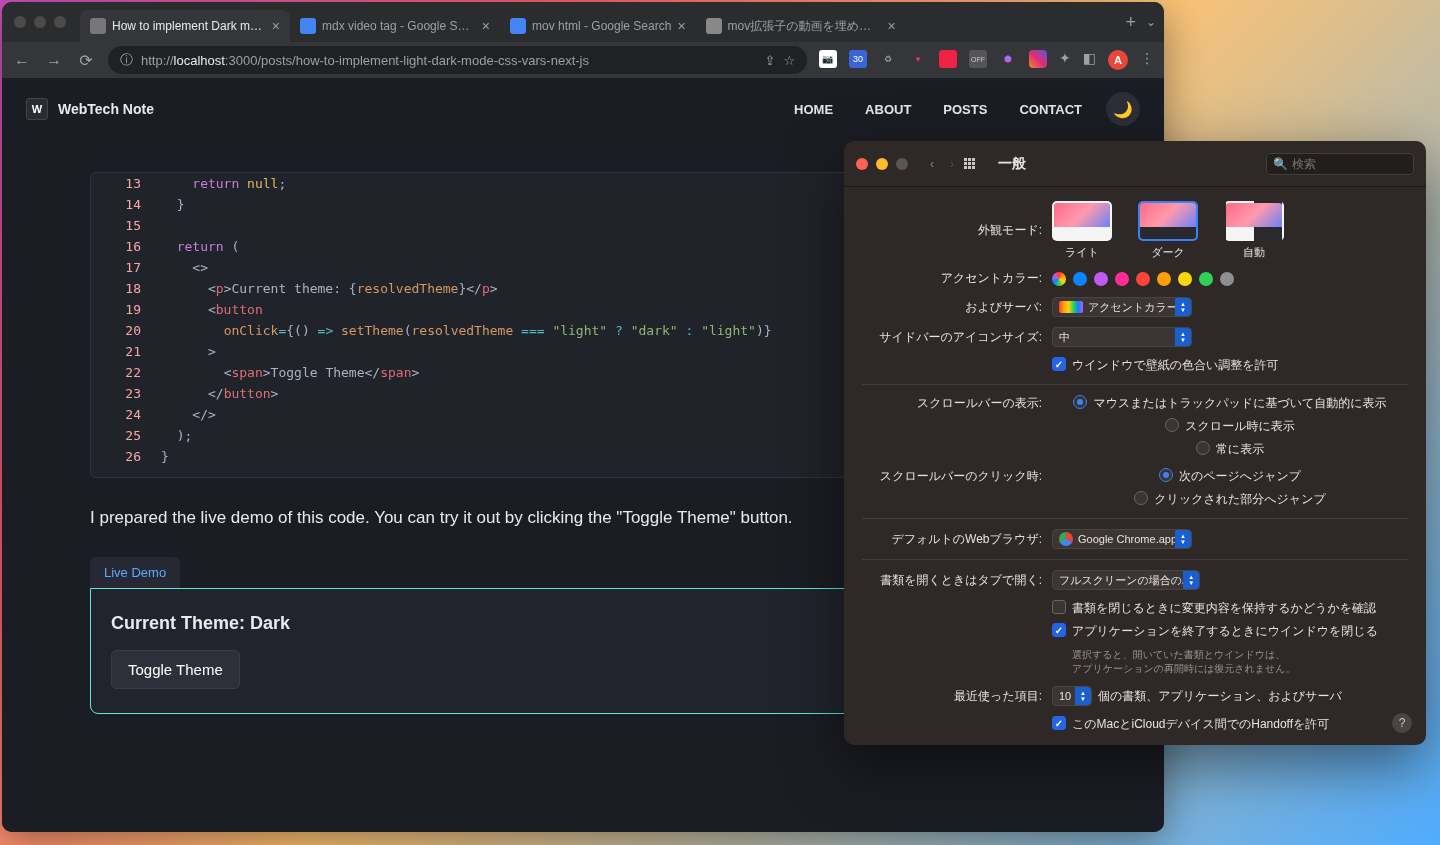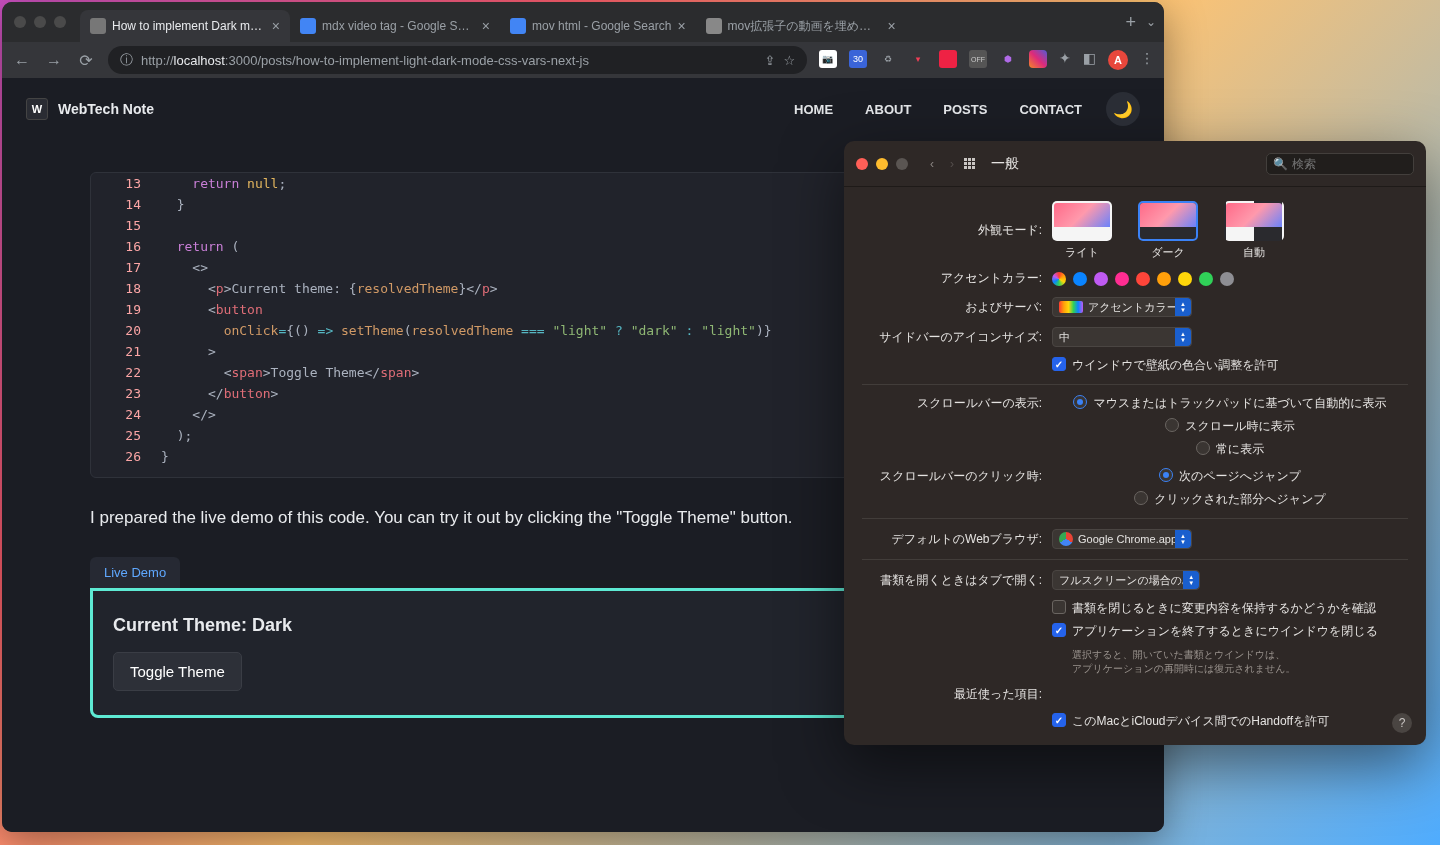--- a/index.html
+++ b/index.html
@@ -111,21 +111,21 @@
 .tok-attr { color:#d19a66; }
 .tok-op { color:#56b6c2; }
 
 .para { font-size:17px; line-height:1.7; margin-top:26px; color:#e8eaed; }
 .live-tab {
   display:inline-block; background:#262933; color:#5fa8ff;
   font-size:13px; padding:8px 14px; border-radius:6px 6px 0 0;
   margin-top:24px; cursor:pointer;
 }
 .demo-box {
-  background:#21242c; border:3px solid #5eead4; border-radius:0 8px 8px 8px;
+  background:#21242c; border:1px solid #5eead4; border-radius:0 8px 8px 8px;
   padding:24px 20px;
 }
 .demo-title { font-size:18px; font-weight:600; margin-bottom:16px; }
 .demo-btn {
   background:#2d3038; color:#fff; border:1px solid #3a3d45;
   padding:10px 16px; font-size:15px; border-radius:5px; cursor:pointer;
 }
 .inline-code {
   font-family:"SF Mono",Menlo,monospace; font-size:13.5px;
   color:#ff8fa3; background:#2a2d36; padding:2px 7px; border-radius:4px;
@@ -142,21 +142,21 @@
 }
 .sp-titlebar {
   height:46px; display:flex; align-items:center; padding:0 12px; gap:10px;
   border-bottom:1px solid #1e1a18;
 }
 .sp-tl { display:flex; gap:8px; }
 .sp-dot { width:12px;height:12px;border-radius:50%; }
 .sp-nav { display:flex; gap:16px; margin-left:12px; color:#8a8582; }
 .sp-grid-icon { display:grid; grid-template-columns:repeat(3,3px); grid-template-rows:repeat(3,3px); gap:1px; }
 .sp-grid-icon div { background:#cac6c3; }
-.sp-title { font-size:14px; font-weight:400; margin-left:6px; }
+.sp-title { font-size:14px; font-weight:700; margin-left:13px; }
 .sp-search {
   margin-left:auto; width:148px; height:22px; background:#211e1c;
   border:1px solid #433f3c; border-radius:5px;
   display:flex; align-items:center; padding:0 6px; gap:4px; color:#7a7470;
 }
 .sp-search input { background:transparent;border:none;outline:none;color:#cac6c3;font-size:12px;width:100%; }
 
 .sp-body { padding: 14px 18px; }
 .sp-row { display:flex; align-items:center; margin-bottom:10px; }
 .sp-label { width:190px; text-align:right; padding-right:10px; color:#e5e3e1; font-size:12px; }
@@ -469,20 +469,27 @@
           <span class="check-box checked"></span>
           <span>アプリケーションを終了するときにウインドウを閉じる</span>
         </label>
         <div class="sp-hint" style="white-space:pre-line;">選択すると、開いていた書類とウインドウは、
 アプリケーションの再開時には復元されません。</div>
       </div>
     </div>
 
     <div class="sp-row" style="margin-top:8px;">
       <div class="sp-label">最近使った項目:</div>
+      <div class="sp-content">
+        <div class="sp-select small">
+          <span>10</span>
+          <span class="arrows">▲<br>▼</span>
+        </div>
+        <span>個の書類、アプリケーション、およびサーバ</span>
+      </div>
     </div>
 
     <div class="sp-row">
       <div class="sp-label"></div>
       <div class="sp-content">
         <label class="sp-check">
           <span class="check-box checked"></span>
           <span>このMacとiCloudデバイス間でのHandoffを許可</span>
         </label>
       </div>

